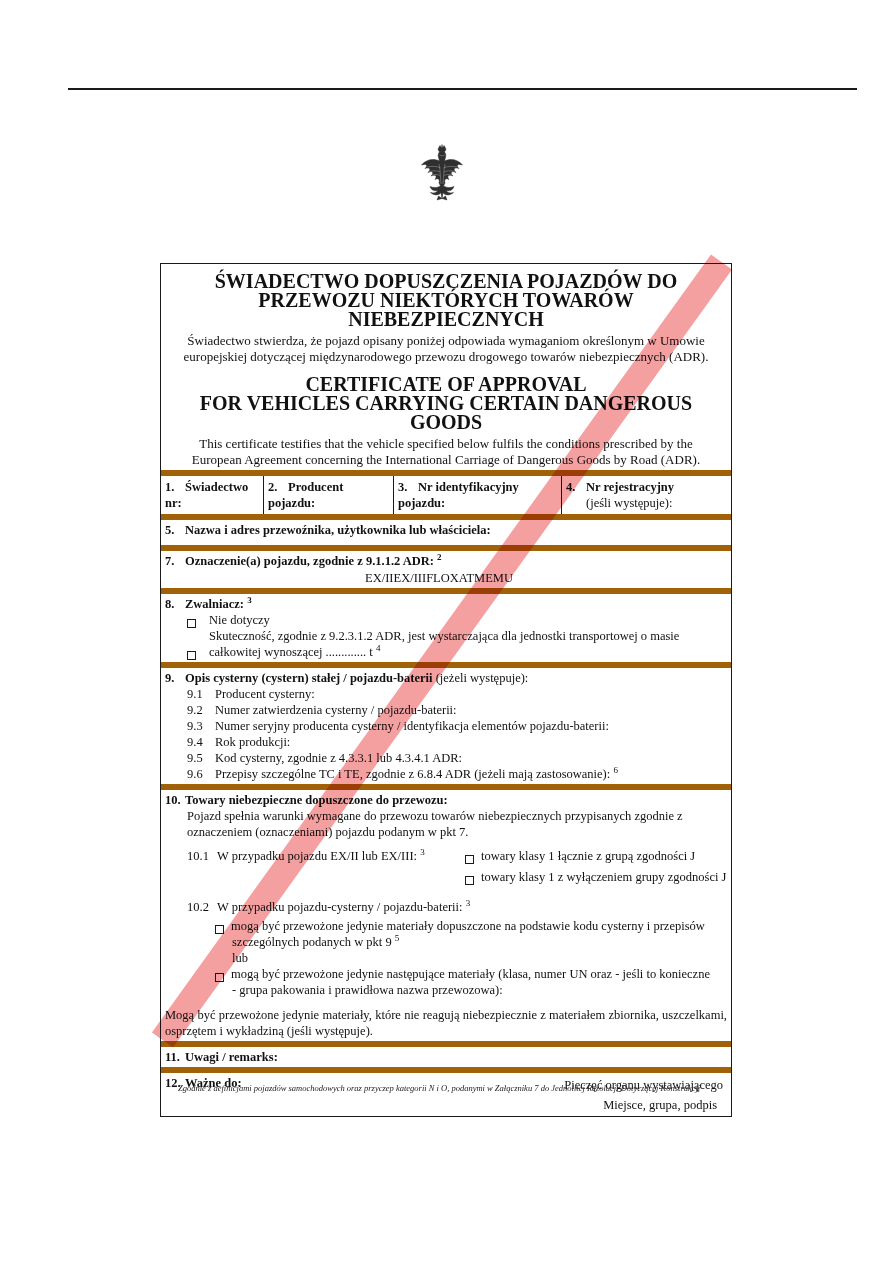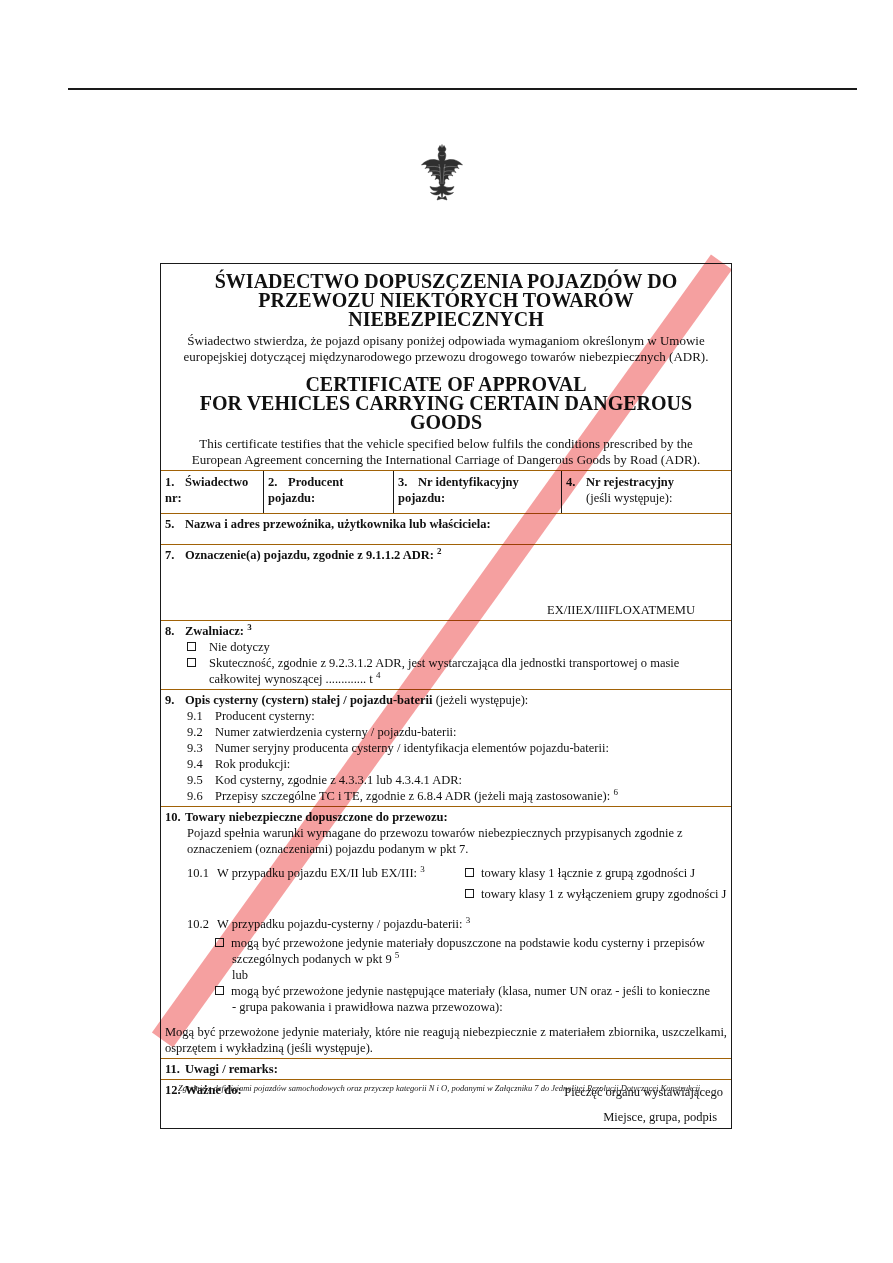--- a/index.html
+++ b/index.html
@@ -10,21 +10,21 @@
     font-size:12.5px; line-height:16px;
     overflow:hidden;
   }
   .top-rule { position:absolute; left:68px; top:88px; width:789px; height:2px; background:#1a1a1a; }
   .emblem { position:absolute; left:417px; top:144px; width:50px; height:58px; }
 
   .doc {
     position:absolute; left:160px; top:263px; width:572px;
     border:1px solid #1a1a1a; box-sizing:border-box; background:transparent;
   }
-  .row { border-top:1px solid #a16207; box-sizing:border-box; padding:2px 4px; position:relative; }
+  .row { border-top:6px solid #a16207; box-sizing:border-box; padding:2px 4px; position:relative; }
   .row:first-child { border-top:none; }
 
   .hdr { text-align:center; min-height:166px; padding-top:8px; }
   .t1 { font-weight:bold; font-size:20px; line-height:19px; }
   .intro { font-size:13px; line-height:16px; margin:4px 14px 10px 14px; }
   .intro.en { margin-bottom:0; }
 
   .r14 { display:flex; padding:0; min-height:43px; }
   .r14 .cell { padding:3px 4px; box-sizing:border-box; border-right:1px solid #1a1a1a; }
   .r14 .cell:last-child { border-right:none; }
@@ -33,25 +33,25 @@
   .num { display:inline-block; min-width:20px; font-weight:bold; }
   .lbl { font-weight:bold; }
   .plain { font-weight:normal; }
   sup { font-size:9px; line-height:0; }
 
   .r5 { min-height:31px; } .r6 { min-height:19px; }
   .r7 { min-height:35px; } .r8 { min-height:57px; }
   .r9 { min-height:111px; } .r10 { min-height:230px; }
   .r11 { min-height:16px; } .r12 { min-height:49px; }
 
-  .opts { display:flex; justify-content:flex-end; padding:1px 32px 0 18px;margin-top:38px; }
+  .opts { display:flex; justify-content:center; padding:1px 32px 0 18px; }
   .indent { padding-left:22px; }
   .subnum { display:inline-block; min-width:28px; }
   .cb { display:inline-block; width:9px; height:9px; border:1px solid #1a1a1a; margin-right:7px; flex:0 0 auto; margin-top:3px; box-sizing:border-box; }
-  .cbrow { display:flex; align-items:flex-start; }
+  .cbrow { display:flex; align-items:flex-end; }
   .hang { margin-left:17px; }
 
   .s101 { display:flex; margin-top:8px; }
   .s101-left { width:278px; flex:0 0 auto; }
   .s101-right .cbrow { margin-bottom:5px; }
   .s102 { margin-top:9px; }
   .s102-block { margin-left:28px; margin-top:3px; }
   .closing { text-align:justify; margin-top:9px; }
 
   .r12 .stamp { position:absolute; top:4px; right:8px; }

